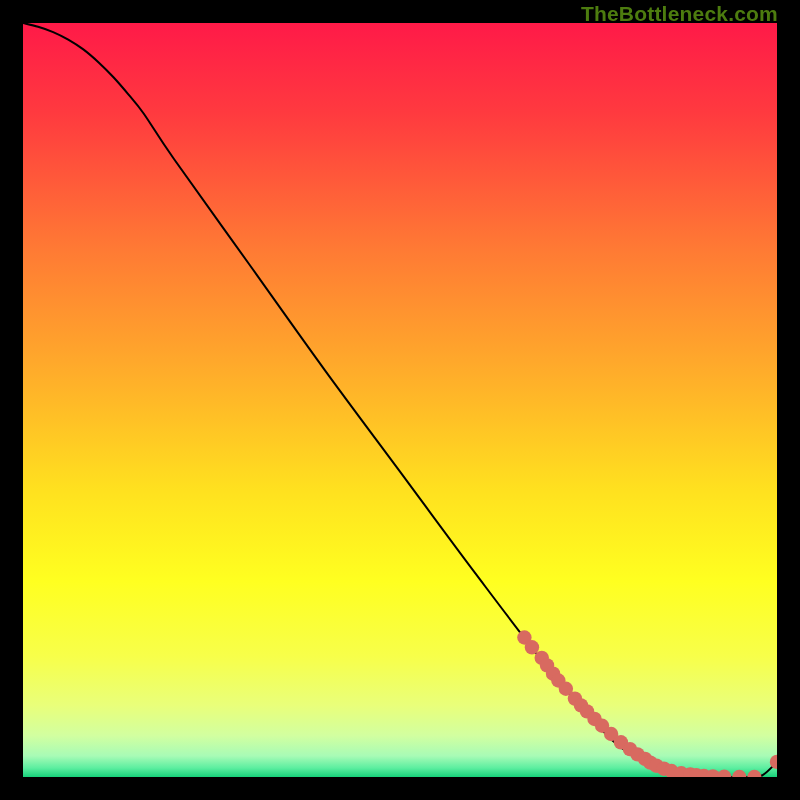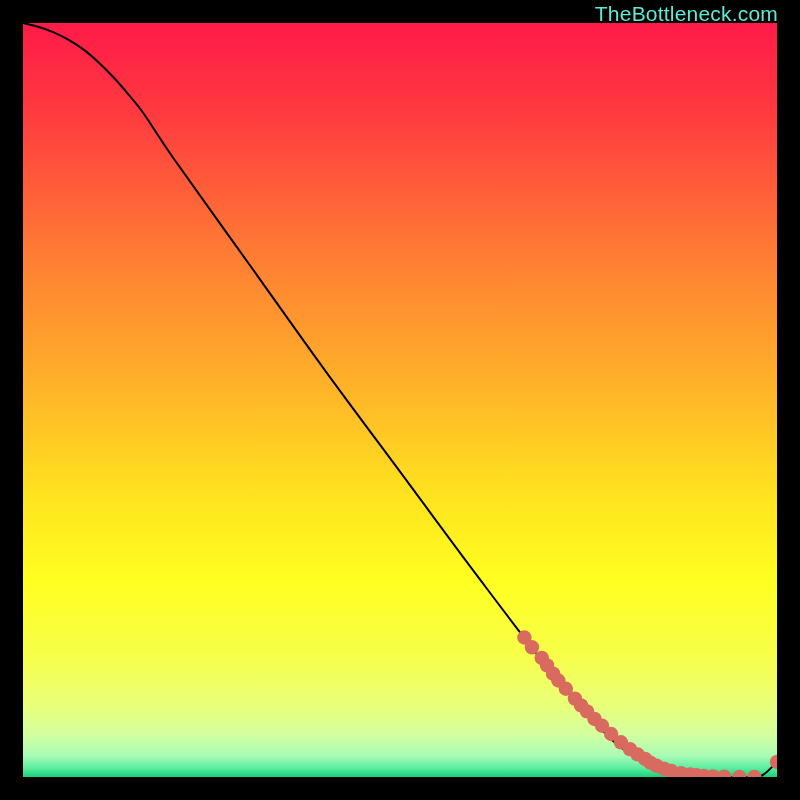--- a/index.html
+++ b/index.html
@@ -21,23 +21,23 @@
     position: absolute;
     left: 23px;
     top: 23px;
     width: 754px;
     height: 754px;
   }
   .watermark {
     position: absolute;
     top: 2px;
     right: 22px;
-    color: #5eead4;
+    color: #4d7c0f;
     font-size: 21px;
-    font-weight: normal;
+    font-weight: bold;
     letter-spacing: 0.2px;
     user-select: none;
   }
   svg { display: block; }
 </style>
 </head>
 <body>
 
 <div class="stage">
   <div class="watermark">TheBottleneck.com</div>

